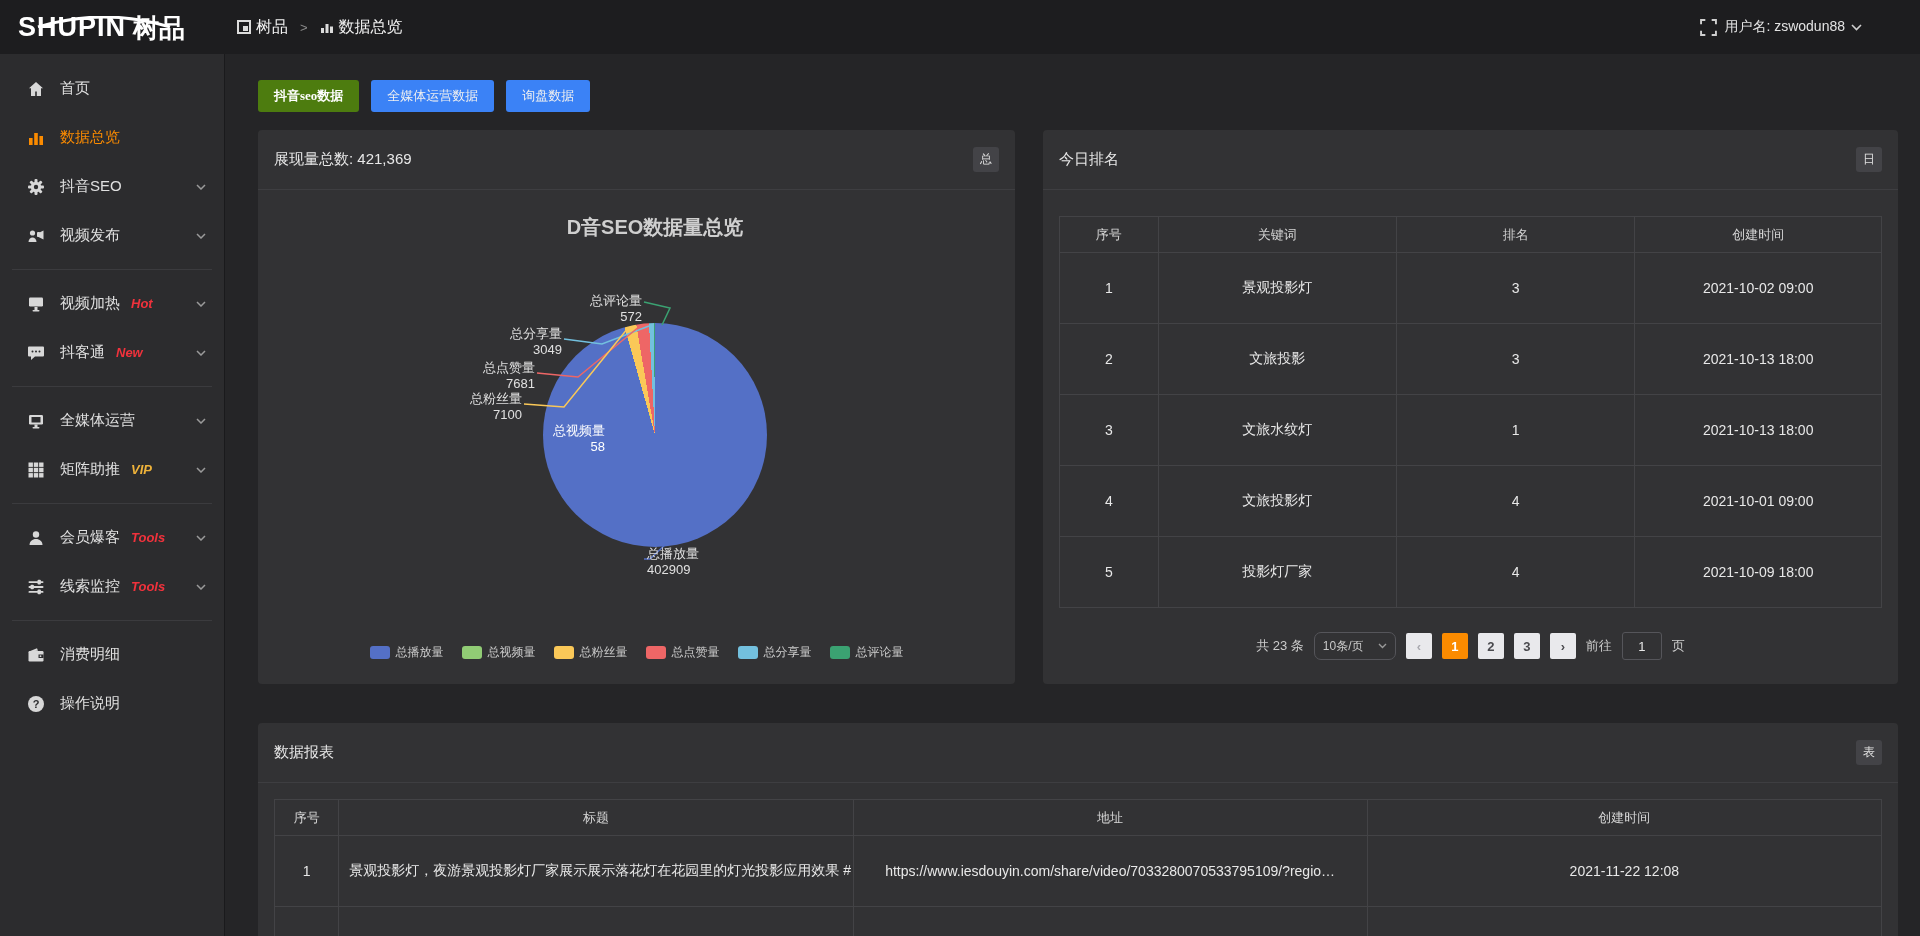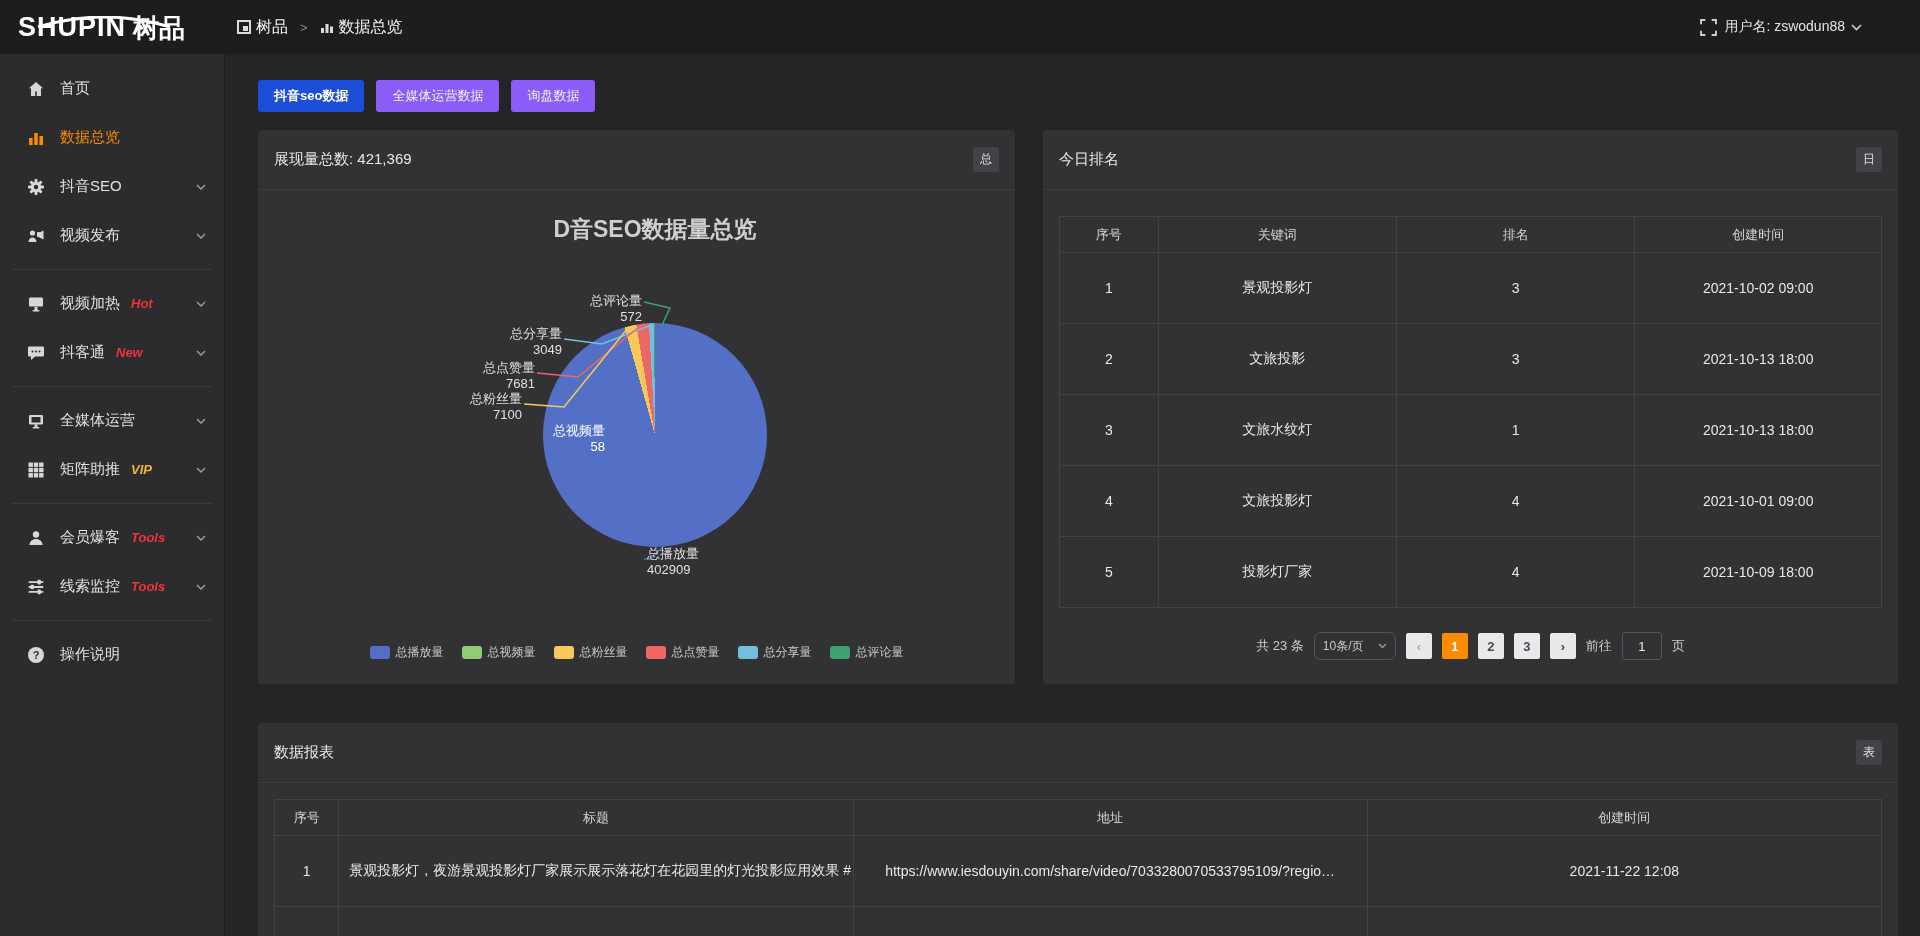--- a/index.html
+++ b/index.html
@@ -30,36 +30,36 @@
   .sb-item.active { color:#fb8b00; }
   .sb-tag { margin-left:11px; font-size:13px; font-weight:700; font-style:italic; }
   .tag-red { color:#f0323c;text-align:center; }
   .tag-gold { color:#efb33a; }
   .sb-arrow { margin-left:auto; display:inline-flex; }
   .sb-div { height:1px; background:#3b3b3e; margin:9px 12px; }
 
   
   .main { margin-left:225px; padding:80px 0 0 33px; width:1695px; }
   .tabs { display:flex; gap:12px; }
-  .tab { height:32px; padding:0 16px; border-radius:3px; background:#8b5cf6; color:#f0f0f0;
+  .tab { height:32px; padding:0 16px; border-radius:3px; background:#3b82f6; color:#f0f0f0;
     font-size:13px; display:flex; align-items:center; cursor:pointer; border:none; }
-  .tab.active { background:#1d4ed8; color:#fff; font-weight:700; }
+  .tab.active { background:#4d7c0f; color:#fff; font-weight:700;font-family:Liberation Serif, serif; }
 
   .row-panels { display:flex; gap:28px; margin-top:18px; }
   .panel { background:#323234; border-radius:4px; }
   .panel-hd { height:60px; display:flex; align-items:center; justify-content:space-between;
     padding:0 16px; border-bottom:1px solid #3e3e41; }
   .panel-title { font-size:15px; color:#e8e8e8; }
   .chip { background:#434347; color:#e0e0e0; font-size:12px; padding:4px 7px; border-radius:3px; }
 
   
   .p-left { width:757px; height:554px; }
   .chart-body { position:relative; width:757px; height:493px; }
   .chart-title { position:absolute; left:397px; top:24px; transform:translateX(-50%);
-    font-size:23px; font-weight:700; color:#cfcfcf; white-space:nowrap; }
+    font-size:20px; font-weight:700; color:#cfcfcf; white-space:nowrap; }
   .pie { position:absolute; left:285px; top:133px; width:224px; height:224px; border-radius:50%; }
   .lines { position:absolute; left:0; top:0; pointer-events:none; }
   .plabel { position:absolute; font-size:13px; line-height:1.25; color:#e0e0e0; text-align:right; }
   .plabel.inside { color:#fff; }
   .plabel.left-al { text-align:left; }
   .legend { position:absolute; bottom:22px; left:50%; transform:translateX(-50%);
     display:flex; gap:18px; white-space:nowrap; }
   .lg-item { display:flex; align-items:center; gap:6px; font-size:12px; color:#cccccc; cursor:pointer; }
   .lg-sw { width:20px; height:13px; border-radius:3px; display:inline-block; }
 
@@ -290,20 +290,31 @@
     </span>
     <span>线索监控</span>
     <span class="sb-tag tag-red">Tools</span>
     <span class="sb-arrow">
         <svg width="10" height="6" viewBox="0 0 10 6">
           <path d="M1 1l4 4 4-4" stroke="#9a9a9a" stroke-width="1.5" fill="none"></path>
         </svg>
       </span>
   </div>
   <div class="sb-div"></div>
+  <div class="sb-item">
+    <span class="ic">
+      <svg width="18" height="18" viewBox="0 0 18 18" fill="#d8d8d8">
+          <path d="M2 5.5l8-3.2 1 2.4z"></path>
+          <rect x="1.5" y="5" width="15" height="10.5" rx="1.2"></rect>
+          <rect x="11.5" y="8.5" width="5" height="3.5" fill="#2c2c2e"></rect>
+          <circle cx="13.5" cy="10.2" r="0.9" fill="#d8d8d8"></circle>
+        </svg>
+    </span>
+    <span>消费明细</span>
+  </div>
   <div class="sb-item">
     <span class="ic">
       <svg width="18" height="18" viewBox="0 0 18 18">
           <circle cx="9" cy="9" r="8" fill="#d8d8d8"></circle>
           <text x="9" y="13" text-anchor="middle" font-size="11" font-weight="bold" fill="#2c2c2e">?</text>
         </svg>
     </span>
     <span>操作说明</span>
   </div>
 </aside>

